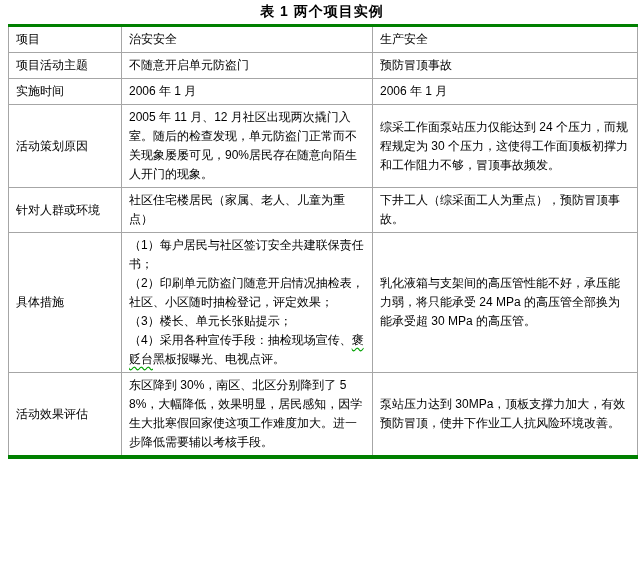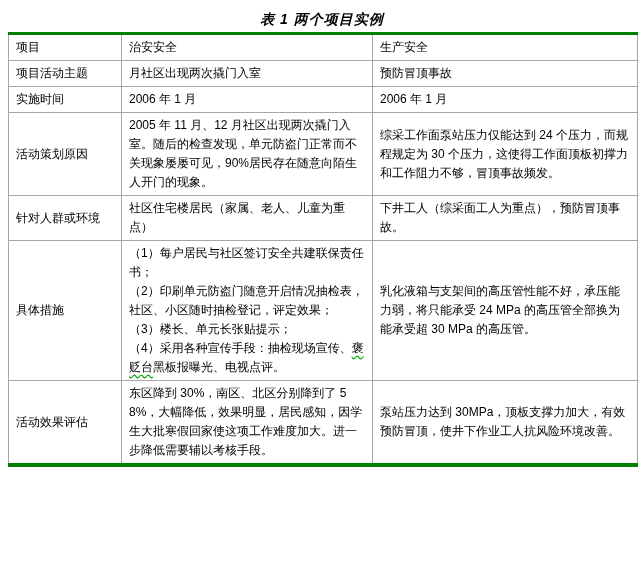--- a/index.html
+++ b/index.html
@@ -15,24 +15,23 @@
   .page {
     width: 644px;
     height: 578px;
     overflow: hidden;
     box-sizing: border-box;
   }
   .doc-title {
     text-align: center;
     font-size: 14px;
     font-weight: bold;
-    padding-top: 11px;
+    padding-top: 3px;
     margin: 0 0 3px 0;
     letter-spacing: 1px;
-    font-style: italic;
   }
   table.projects {
     margin-left: 8px;
     width: 629px;
     border-collapse: collapse;
     table-layout: fixed;
     border-top: 3px solid #008000;
     border-bottom: 4px solid #008000;
   }
   table.projects col.c1 { width: 113px; }
@@ -69,21 +68,21 @@
         <col class="c3">
       </colgroup>
     <tbody>
       <tr>
         <td class="label-cell">项目</td>
         <td>治安安全</td>
         <td>生产安全</td>
       </tr>
       <tr>
         <td class="label-cell">项目活动主题</td>
-        <td>月社区出现两次撬门入室</td>
+        <td>不随意开启单元防盗门</td>
         <td>预防冒顶事故</td>
       </tr>
       <tr>
         <td class="label-cell">实施时间</td>
         <td>2006 年 1 月</td>
         <td>2006 年 1 月</td>
       </tr>
       <tr>
         <td class="label-cell">活动策划原因</td>
         <td>2005 年 11 月、12 月社区出现两次撬门入室。随后的检查发现，单元防盗门正常而不关现象屡屡可见，90%居民存在随意向陌生人开门的现象。</td>

